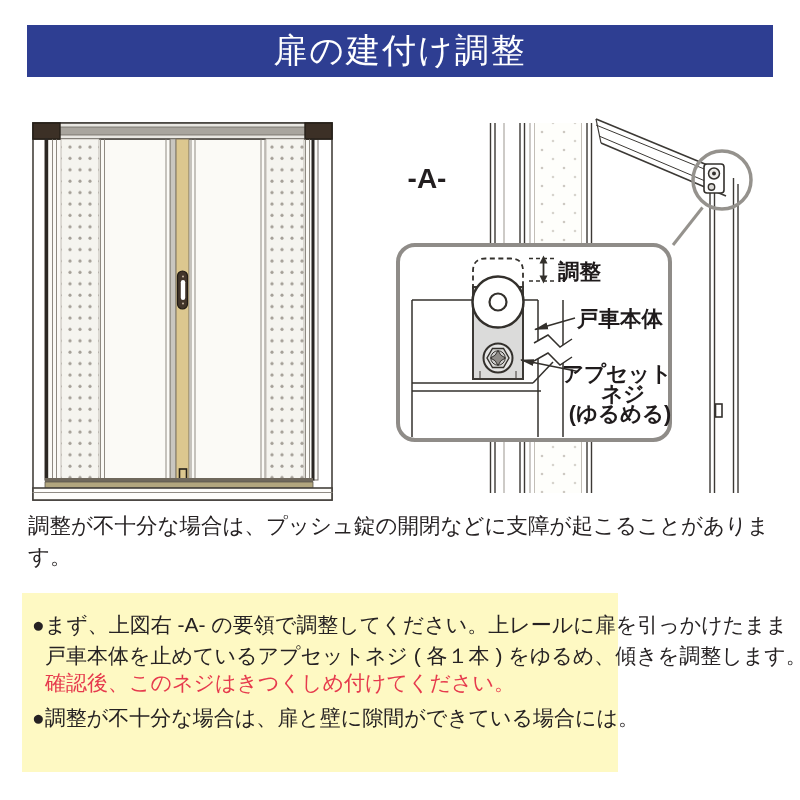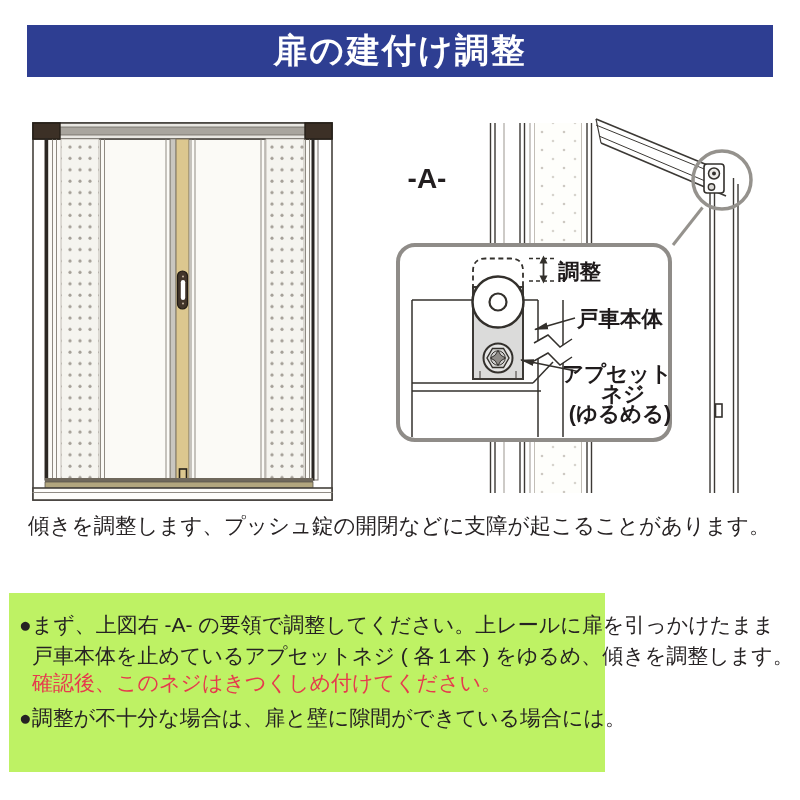--- a/index.html
+++ b/index.html
@@ -1,24 +1,24 @@
 <!DOCTYPE html>
 <html><head>
 <meta charset="utf-8">
 <style>
   html,body{margin:0;padding:0;background:#ffffff;}
   .page{position:relative;width:800px;height:800px;background:#ffffff;overflow:hidden;
         font-family:"Liberation Sans","DejaVu Sans",sans-serif;}
   .header{position:absolute;left:27px;top:25px;width:746px;height:52px;background:#2e3e92;
           display:flex;align-items:center;justify-content:center;}
-  .header .title{color:#ffffff;font-size:34px;font-weight:700;letter-spacing:2px;}
+  .header .title{color:#ffffff;font-size:34px;font-weight:400;letter-spacing:2px;}
   .diagram-svg{position:absolute;left:0;top:0;width:800px;height:800px;}
   .intro{position:absolute;left:28px;top:511px;width:760px;color:#262223;
          font-size:21.5px;line-height:30.5px;}
-  .notes{position:absolute;left:9px;top:593px;width:596px;height:179px;background:#bef264;}
+  .notes{position:absolute;left:22px;top:593px;width:596px;height:179px;background:#fef9c3;}
   .nline{position:absolute;font-size:21px;line-height:24px;color:#262223;white-space:nowrap;}
   .n1{left:10px;top:20px;}
   .n2{left:23px;top:51px;}
   .n3{left:23px;top:78px;color:#e63a4d;}
   .n4{left:10px;top:113px;}
   svg text{font-family:"Liberation Sans","DejaVu Sans",sans-serif;}
 </style>
 </head>
 <body>
 
@@ -202,21 +202,21 @@
         <text x="558" y="279" font-size="21.5" font-weight="700" fill="#1f1b1c">調整</text>
         <text x="577" y="326" font-size="21.5" font-weight="700" fill="#1f1b1c">戸車本体</text>
         <text x="617" y="381" font-size="21.5" font-weight="700" fill="#1f1b1c" text-anchor="middle">アプセット</text>
         <text x="623" y="401" font-size="21.5" font-weight="700" fill="#1f1b1c" text-anchor="middle">ネジ</text>
         <text x="620" y="421" font-size="21.5" font-weight="700" fill="#1f1b1c" text-anchor="middle">(ゆるめる)</text>
       </g>
     </g>
   </svg>
 
   <div class="intro">
-    <div>傾きを調整します、プッシュ錠の開閉などに支障が起こることがあります。</div>
+    <div>調整が不十分な場合は、プッシュ錠の開閉などに支障が起こることがあります。</div>
   </div>
 
   <div class="notes">
     <div class="nline n1">●まず、上図右 -A- の要領で調整してください。上レールに扉を引っかけたまま</div>
     <div class="nline n2">戸車本体を止めているアプセットネジ ( 各１本 ) をゆるめ、傾きを調整します。</div>
     <div class="nline n3">確認後、このネジはきつくしめ付けてください。</div>
     <div class="nline n4">●調整が不十分な場合は、扉と壁に隙間ができている場合には。</div>
   </div>
 
 </div>

